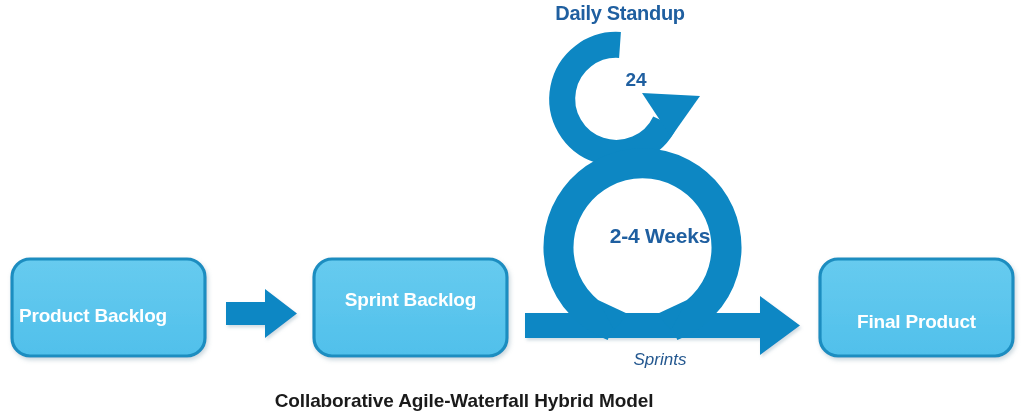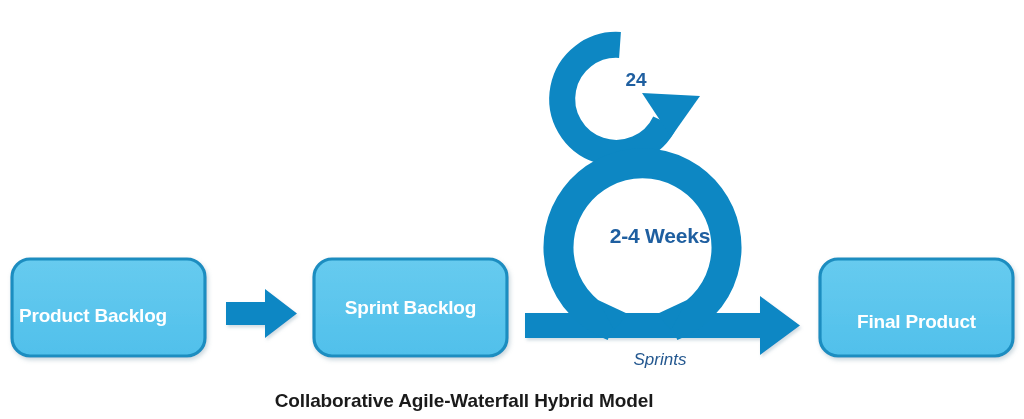--- a/index.html
+++ b/index.html
@@ -142,24 +142,25 @@
       <path d="M 687,300 L 657,314 L 671,330 Z" fill="#0d87c3"></path>
     </g>
 
     <g filter="url(#softShadow)">
       <rect x="820" y="259" width="193" height="97" rx="18" ry="18" fill="url(#boxGrad)" stroke="#1b8dc0" stroke-width="3.2"></rect>
     </g>
   </svg>
 
   <div class="box-label" style="left:12px; top:267px; width:162px; height:97px;">Product Backlog</div>
 
-  <div class="box-label" style="left:314px; top:259px; width:193px; height:97px;">Sprint Backlog</div>
+  <div class="box-label" style="left:314px; top:251px; width:193px; height:97px;">Sprint Backlog</div>
 
   <div class="box-label" style="left:820px; top:259px; width:193px; height:126px;">Final Product</div>
 
+  <div id="daily-standup-label" class="cycle-label">Daily Standup</div>
 
   <div id="hours-label" class="cycle-label">
     <div>24</div>
   </div>
 
   <div id="weeks-label" class="cycle-label">2-4 Weeks</div>
 
   <div id="sprints-label" class="cycle-label">Sprints</div>
 
   <div id="diagram-title">Collaborative Agile-Waterfall Hybrid Model</div>

